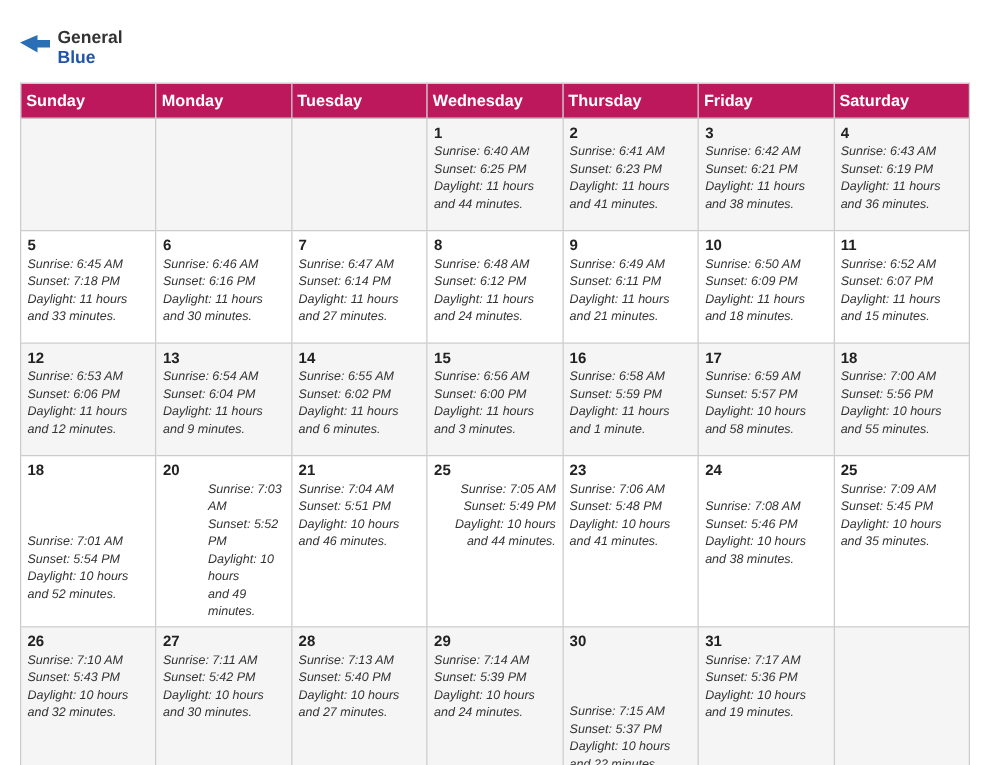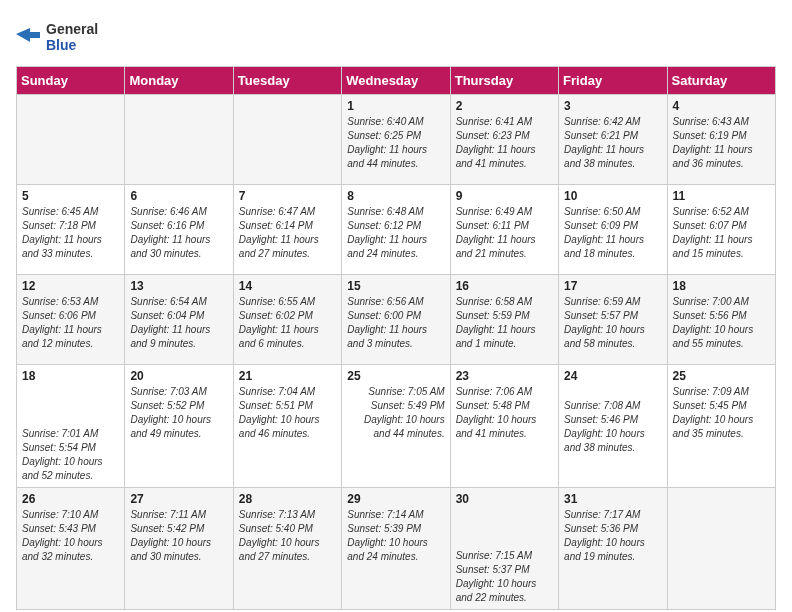--- a/index.html
+++ b/index.html
@@ -251,21 +251,21 @@
       <tr>
         <td>
           <span class="day-number">18</span>
           <div class="day-info" style="white-space: pre-line; margin-top: 44px;">Sunrise: 7:01 AM
 Sunset: 5:54 PM
 Daylight: 10 hours
 and 52 minutes.</div>
         </td>
         <td>
           <span class="day-number">20</span>
-          <div class="day-info" style="white-space: pre-line;">Sunrise: 7:03 AM
+          <div class="day-info" style="white-space: pre-line; margin-left: 36px;">Sunrise: 7:03 AM
 Sunset: 5:52 PM
 Daylight: 10 hours
 and 49 minutes.</div>
         </td>
         <td>
           <span class="day-number">21</span>
           <div class="day-info" style="white-space: pre-line;">Sunrise: 7:04 AM
 Sunset: 5:51 PM
 Daylight: 10 hours
 and 46 minutes.</div>

